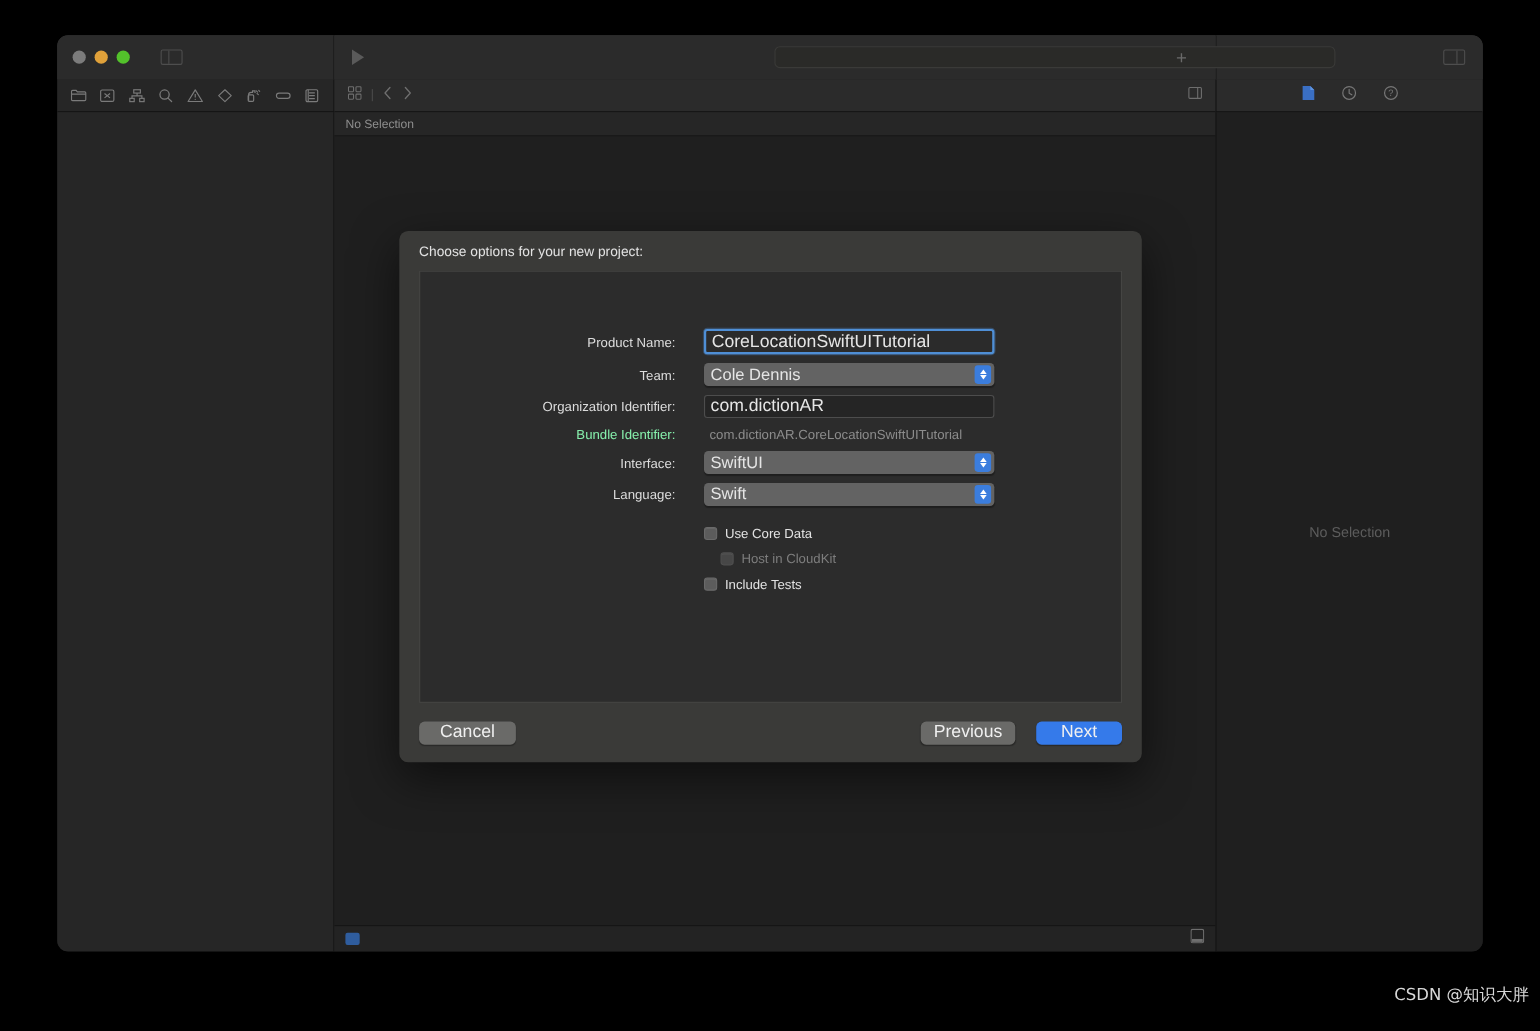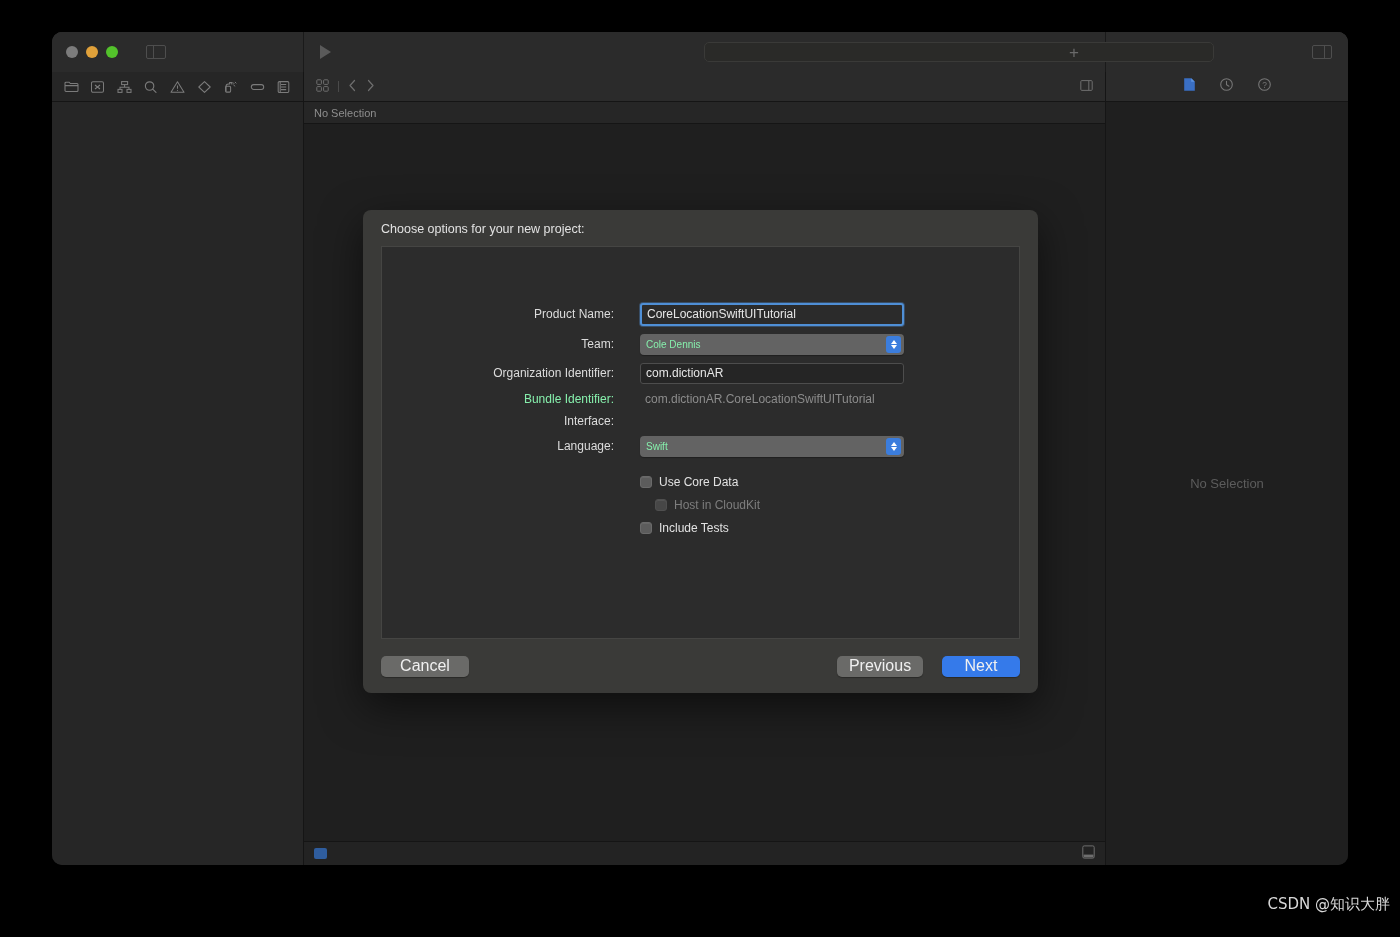--- a/index.html
+++ b/index.html
@@ -179,37 +179,37 @@
   .lbl.dim { color: #86efac; }
   .ctl { width: 264px; }
 
   .tf {
     height: 21px; width: 264px;
     background: #252525;
     border: 1px solid #4d4d4d;
     border-radius: 3px;
     display: flex; align-items: center;
     padding: 0 5px;
-    font-size: 12px; color: #e6e6e6;
+    font-size: 16px; color: #e6e6e6;
   }
   .tf.focused {
     background: #2b2b2b;
     border: 2px solid #4f8fd6;
     box-shadow: 0 0 0 1px rgba(79,143,214,0.35);
     height: 23px;
   }
   .readonly-text { font-size: 12px; color: #8c8c8c; padding-left: 5px; }
 
   .popup {
     height: 21px; width: 264px;
     background: #636363;
     border-radius: 4px;
     display: flex; align-items: center; justify-content: space-between;
     padding-left: 6px; padding-right: 3px;
-    font-size: 10px; color: #86efac;
+    font-size: 15px; color: #e5e5e5;
     box-shadow: 0 1px 1px rgba(0,0,0,0.3);
   }
   .stepper {
     width: 15px; height: 17px; border-radius: 3px;
     background: #3b7ddd;
     display: flex; flex-direction: column; align-items: center; justify-content: center;
     gap: 1px;
   }
   .chev { width: 0; height: 0; border-left: 3.5px solid transparent; border-right: 3.5px solid transparent; }
   .chev.up { border-bottom: 4px solid #ffffff; }
@@ -455,20 +455,29 @@
 
         <div class="row">
           <div class="lbl dim">Bundle Identifier:</div>
           <div class="ctl">
             <div class="readonly-text">com.dictionAR.CoreLocationSwiftUITutorial</div>
           </div>
         </div>
 
         <div class="row">
           <div class="lbl">Interface:</div>
+          <div class="ctl">
+            <div class="popup">
+              <span>SwiftUI</span>
+              <span class="stepper">
+                <span class="chev up"></span>
+                  <span class="chev dn"></span>
+              </span>
+            </div>
+          </div>
         </div>
 
         <div class="row">
           <div class="lbl">Language:</div>
           <div class="ctl">
             <div class="popup">
               <span>Swift</span>
               <span class="stepper">
                 <span class="chev up"></span>
                   <span class="chev dn"></span>

